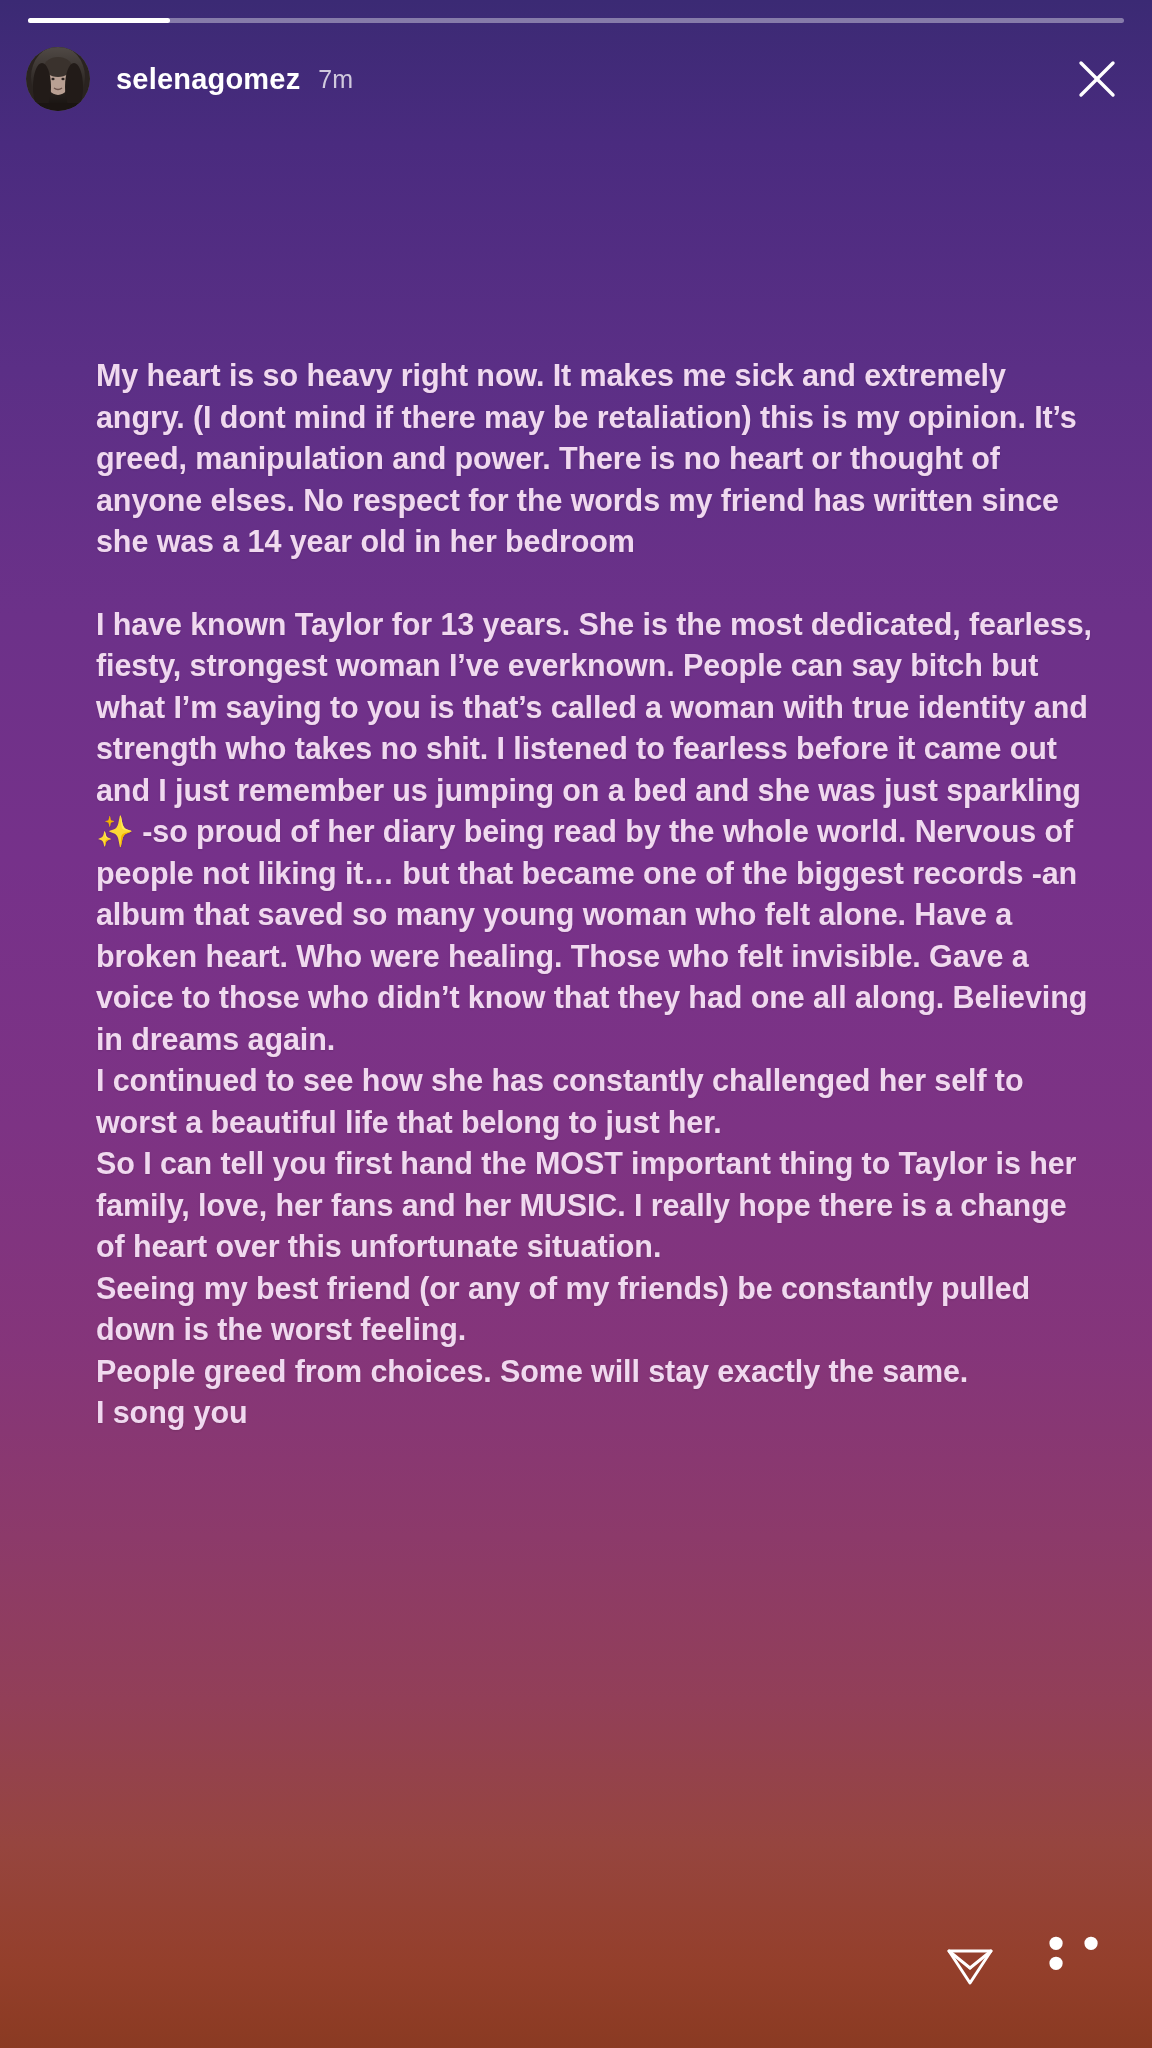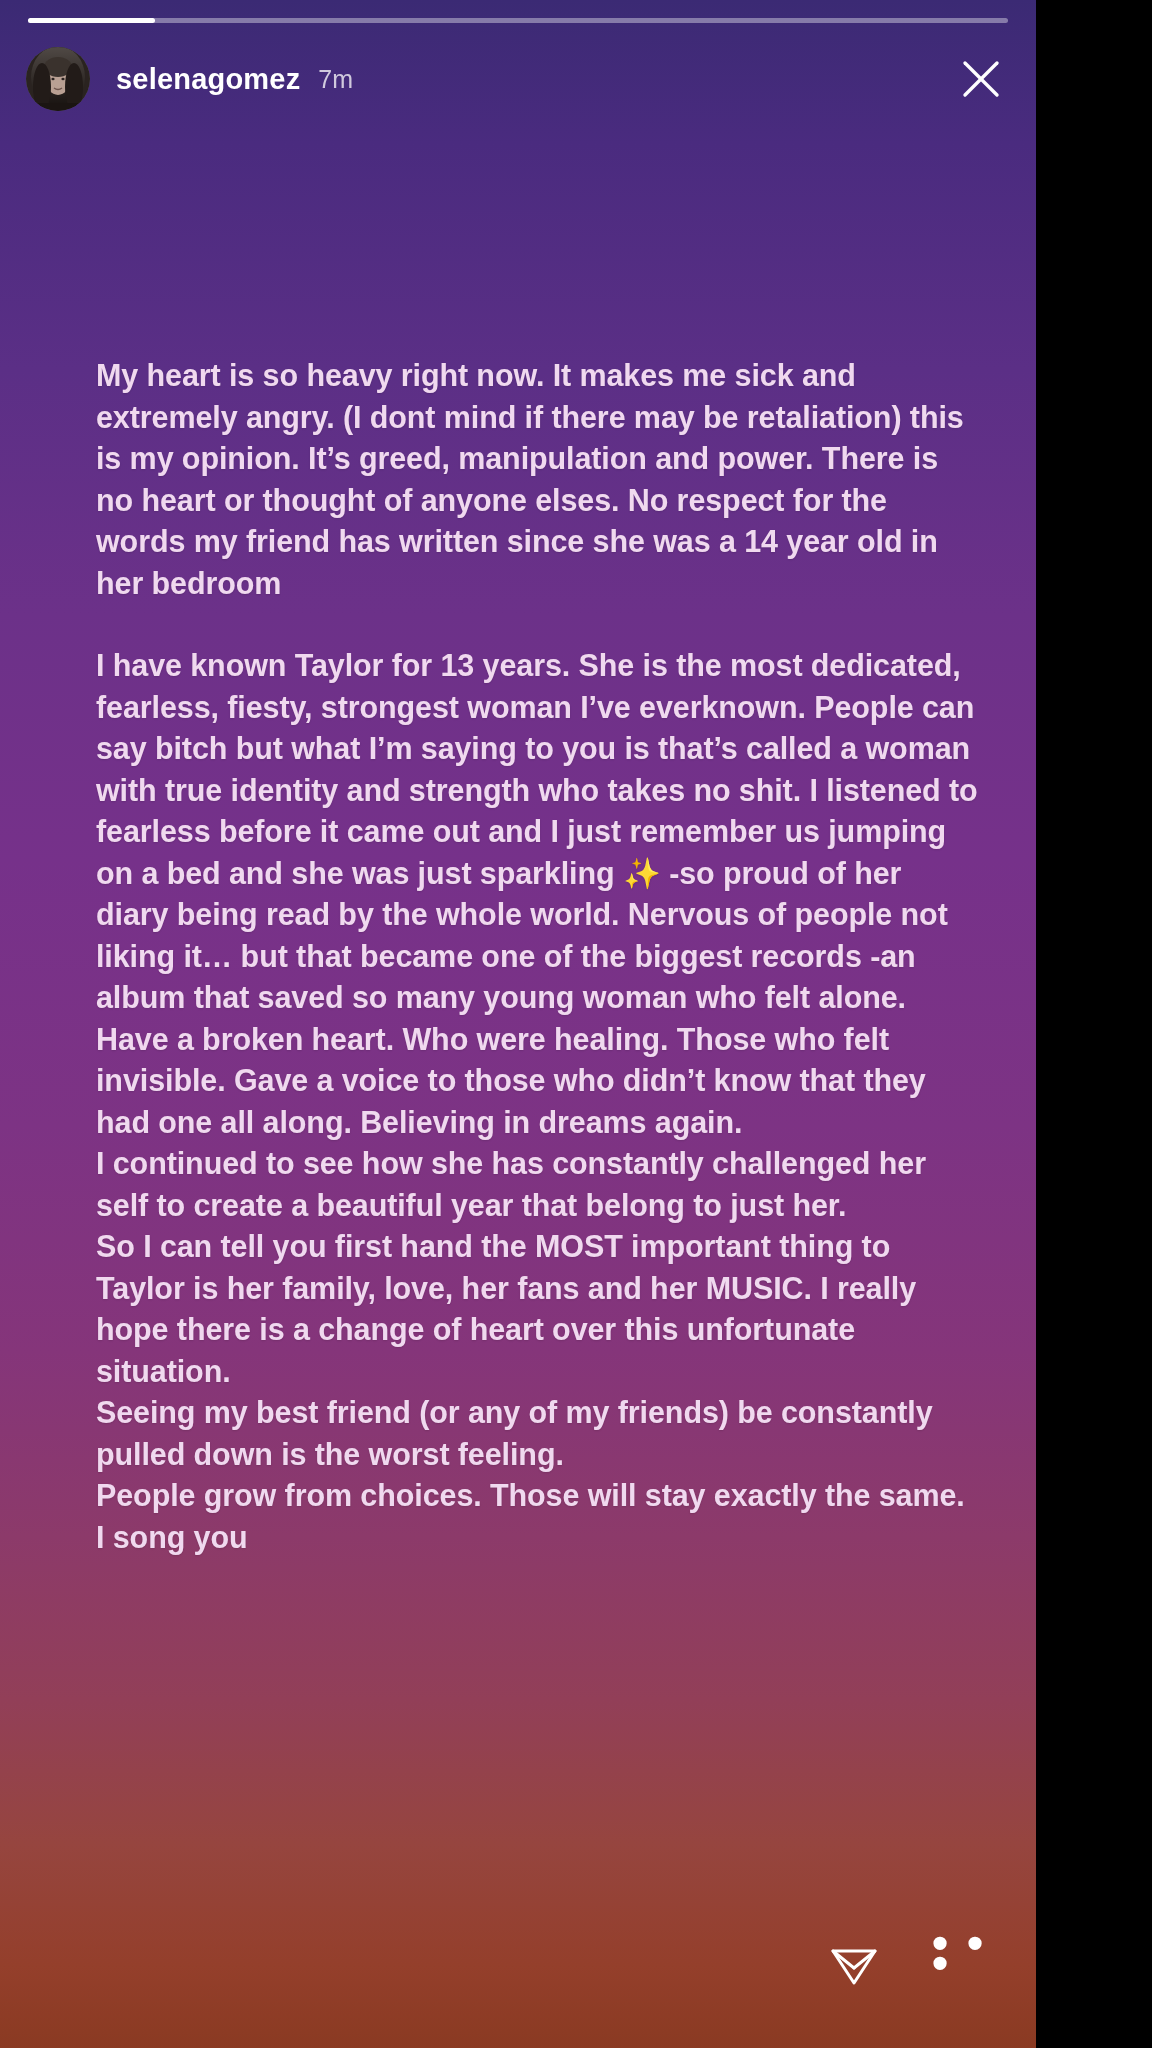--- a/index.html
+++ b/index.html
@@ -5,21 +5,21 @@
   * { box-sizing: border-box; margin: 0; padding: 0; }
   html, body {
     width: 1152px;
     height: 2048px;
     background: #000;
     font-family: "Liberation Sans", sans-serif;
     overflow: hidden;
   }
   .story {
     position: relative;
-    width: 1036px;
+    width: 1152px;
     height: 2048px;
     background:
       linear-gradient(180deg,
         #3b2a74 0%,
         #4a2b7f 7%,
         #5b2f86 18%,
         #6c3189 30%,
         #76318a 42%,
         #7d3384 55%,
         #85357a 66%,
@@ -174,24 +174,24 @@
       <svg width="44" height="44" viewBox="0 0 44 44">
         <line x1="6" y1="6" x2="38" y2="38" stroke="#ffffff" stroke-width="3.4" stroke-linecap="round"></line>
         <line x1="38" y1="6" x2="6" y2="38" stroke="#ffffff" stroke-width="3.4" stroke-linecap="round"></line>
       </svg>
     </div>
   </div>
 
   <div class="story-text">
     <p class="para">My heart is so heavy right now. It makes me sick and extremely angry. (I dont mind if there may be retaliation) this is my opinion. It’s  greed, manipulation and power. There is no heart or thought of anyone elses. No respect for the words my friend has written since she was a 14 year old in her bedroom</p>
     <p class="para gap"><span>I have known Taylor for 13 years. She is the most dedicated, fearless, fiesty, strongest woman I’ve everknown. People can say bitch but what I’m saying to you is that’s called a woman with true identity and strength who takes no shit. I listened to fearless before it came out and I just remember us jumping on a bed and she was just sparkling</span> <span class="sparkle">✨</span> <span>-so proud of her diary being read by the whole world. Nervous of people not liking it… but that became one of the biggest records -an album that saved so many young woman who felt alone. Have a broken heart. Who were healing. Those who felt invisible. Gave a voice to those who didn’t know that they had one all along. Believing in dreams again.</span></p>
-    <p class="para">I continued to see how she has constantly challenged her self to create a beautiful year that belong to just her.</p>
+    <p class="para">I continued to see how she has constantly challenged her self to worst a beautiful life that belong to just her.</p>
     <p class="para">So I can tell you first hand the MOST important thing to Taylor is her family, love, her fans and her MUSIC. I really hope there is a change of heart over this unfortunate situation.</p>
     <p class="para">Seeing my best friend (or any of my friends) be constantly pulled down is the worst feeling.</p>
-    <p class="para">People grow from choices. Those will stay exactly the same.</p>
+    <p class="para">People greed from choices. Some will stay exactly the same.</p>
     <p class="para">I song you</p>
   </div>
 
   <div class="bottom-actions">
     <div class="send-btn">
       <svg width="52" height="52" viewBox="0 0 52 52">
         <path d="M5 13 L47 13 L26 45 Z" fill="none" stroke="#ffffff" stroke-width="3" stroke-linejoin="round"></path>
         <line x1="5" y1="13" x2="26" y2="30" stroke="#ffffff" stroke-width="3" stroke-linecap="round"></line>
         <line x1="47" y1="13" x2="26" y2="30" stroke="#ffffff" stroke-width="3" stroke-linecap="round"></line>
       </svg>

